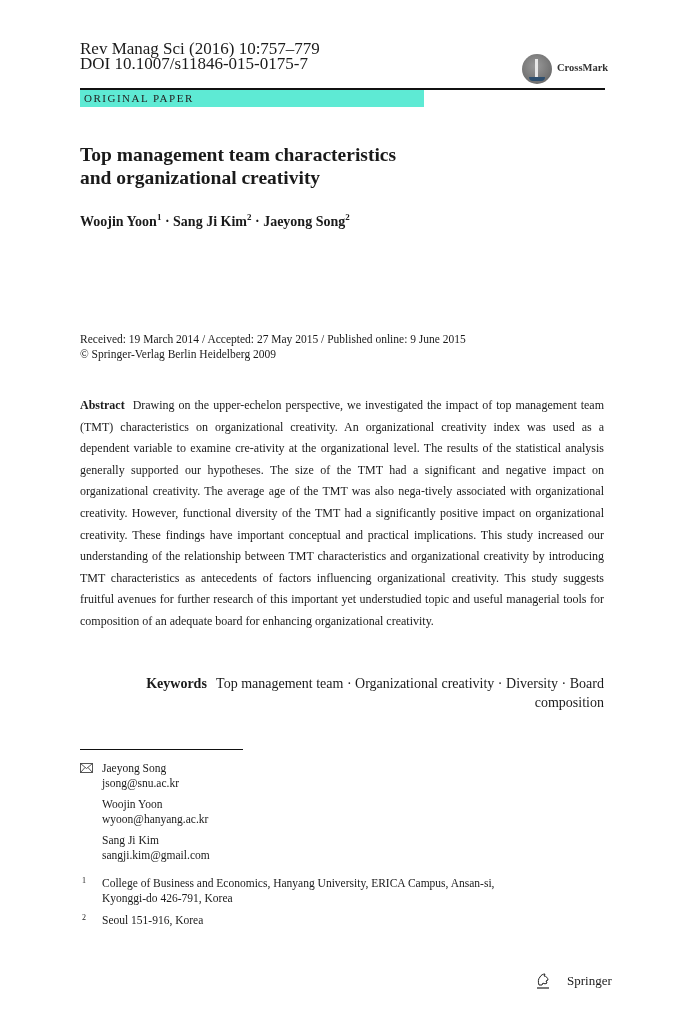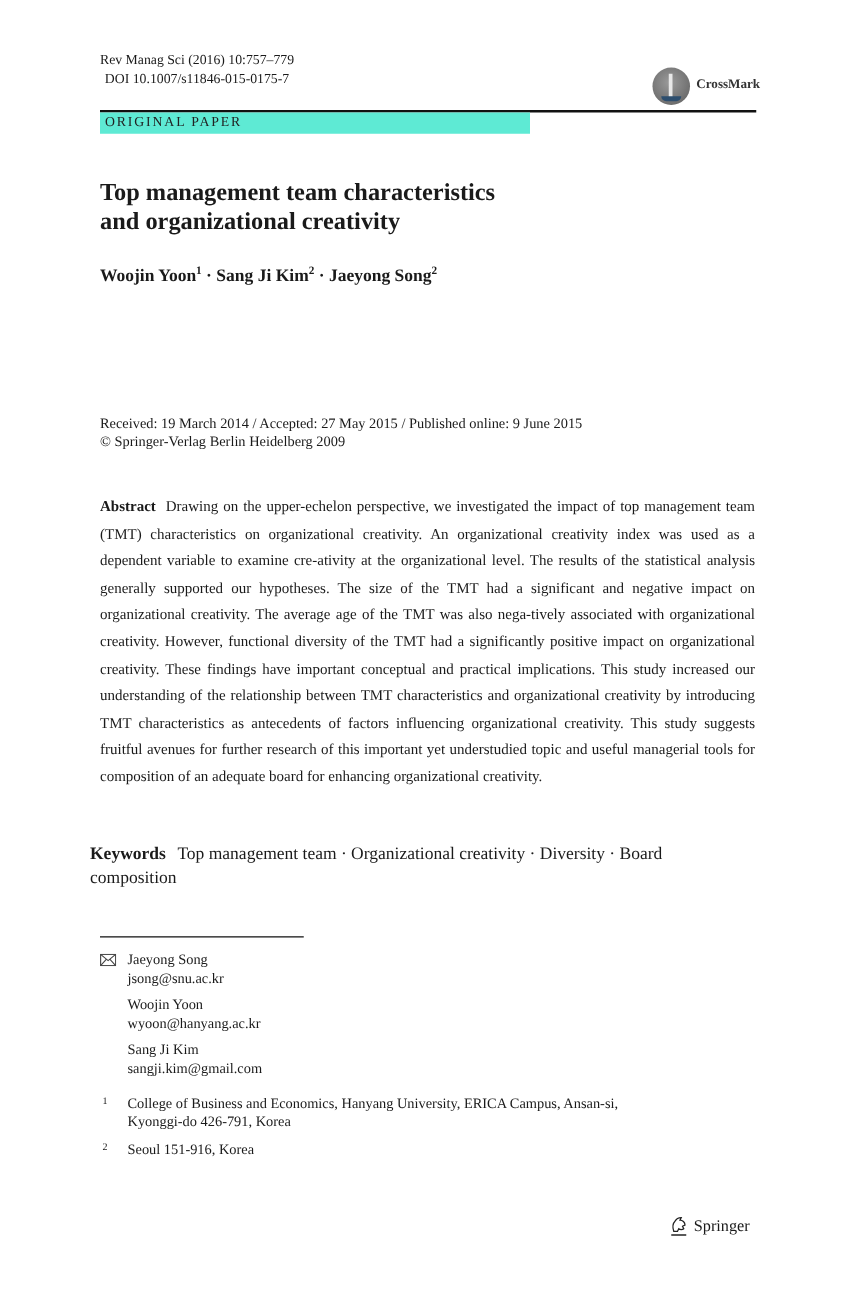--- a/index.html
+++ b/index.html
@@ -1,21 +1,21 @@
 <!DOCTYPE html>
 <html><head>
 <meta charset="utf-8">
 <style>
   html, body { margin: 0; padding: 0; background: #ffffff; }
   body {
     width: 683px; height: 1036px; position: relative; overflow: hidden;
     font-family: "Liberation Serif", "DejaVu Serif", serif; color: #1a1a1a;
   }
   .abs { position: absolute; }
-  .journal { left: 80px; top: 41px; font-size: 11px; line-height: 15px; text-align: center; }
+  .journal { left: 80px; top: 41px; font-size: 17px; line-height: 15px; }
   .crossmark { left: 520px; top: 51px; width: 100px; height: 36px; font-weight: bold; }
   .crossmark .circle {
     position: absolute; left: 2px; top: 3px; width: 30px; height: 30px; border-radius: 50%;
     background: radial-gradient(circle at 45% 40%, #9a9a9a 0%, #6f6f6f 70%, #5a5a5a 100%);
   }
   .crossmark .circle .bar {
     position: absolute; left: 13px; top: 5px; width: 3px; height: 19px; background: #e8e8e8;
   }
   .crossmark .circle .base {
     position: absolute; left: 7px; top: 23px; width: 16px; height: 4px; border-radius: 0 0 8px 8px;
@@ -28,30 +28,30 @@
     font-size: 11px; letter-spacing: 1.5px; line-height: 17px; padding-left: 4px; box-sizing: border-box; color: #222;
   }
   .title { left: 80px; top: 143px; font-size: 19.5px; font-weight: bold; line-height: 23px; width: 520px; }
   .authors { left: 80px; top: 214px; font-size: 14px; font-weight: bold; }
   .authors sup { font-size: 9px; vertical-align: super; line-height: 0; }
   .dates { left: 80px; top: 332px; font-size: 11.5px; line-height: 15px; width: 540px; }
   .abstract {
     left: 80px; top: 395px; width: 524px; font-size: 12px; line-height: 21.6px; text-align: justify;
   }
   .abstract b { font-weight: bold; margin-right: 4px; }
-  .keywords { left: 72px; top: 674px; width: 524px; font-size: 14px; line-height: 19px; }
+  .keywords { left: 80px; top: 674px; width: 524px; font-size: 14px; line-height: 19px; text-align: right; }
   .keywords b { margin-right: 6px; }
   .fn-rule { left: 80px; top: 749px; width: 163px; height: 1px; background: #111; }
   .contacts { left: 80px; top: 761px; font-size: 11.5px; line-height: 14.5px; }
   .contact { position: relative; padding-left: 22px; margin-bottom: 7px; }
   .mail-icon { position: absolute; left: 0; top: 2px; width: 13px; height: 10px; }
   .affils { left: 80px; top: 876px; font-size: 11.5px; line-height: 15px; width: 500px; }
   .affil { position: relative; padding-left: 22px; margin-bottom: 7px; }
   .affil .num { position: absolute; left: 2px; top: -3px; font-size: 8px; }
-  .springer { left: 535px; top: 972px; font-size: 13px; display: flex; align-items: center; gap: 4px; }
+  .springer { left: 535px; top: 972px; font-size: 13px; display: flex; align-items: center; gap: 16px; }
   .springer svg { width: 16px; height: 18px; }
 </style>
 </head>
 <body>
 
 <div class="abs journal">
   <div>Rev Manag Sci (2016) 10:757–779</div>
   <div>DOI 10.1007/s11846-015-0175-7</div>
 </div>
 

